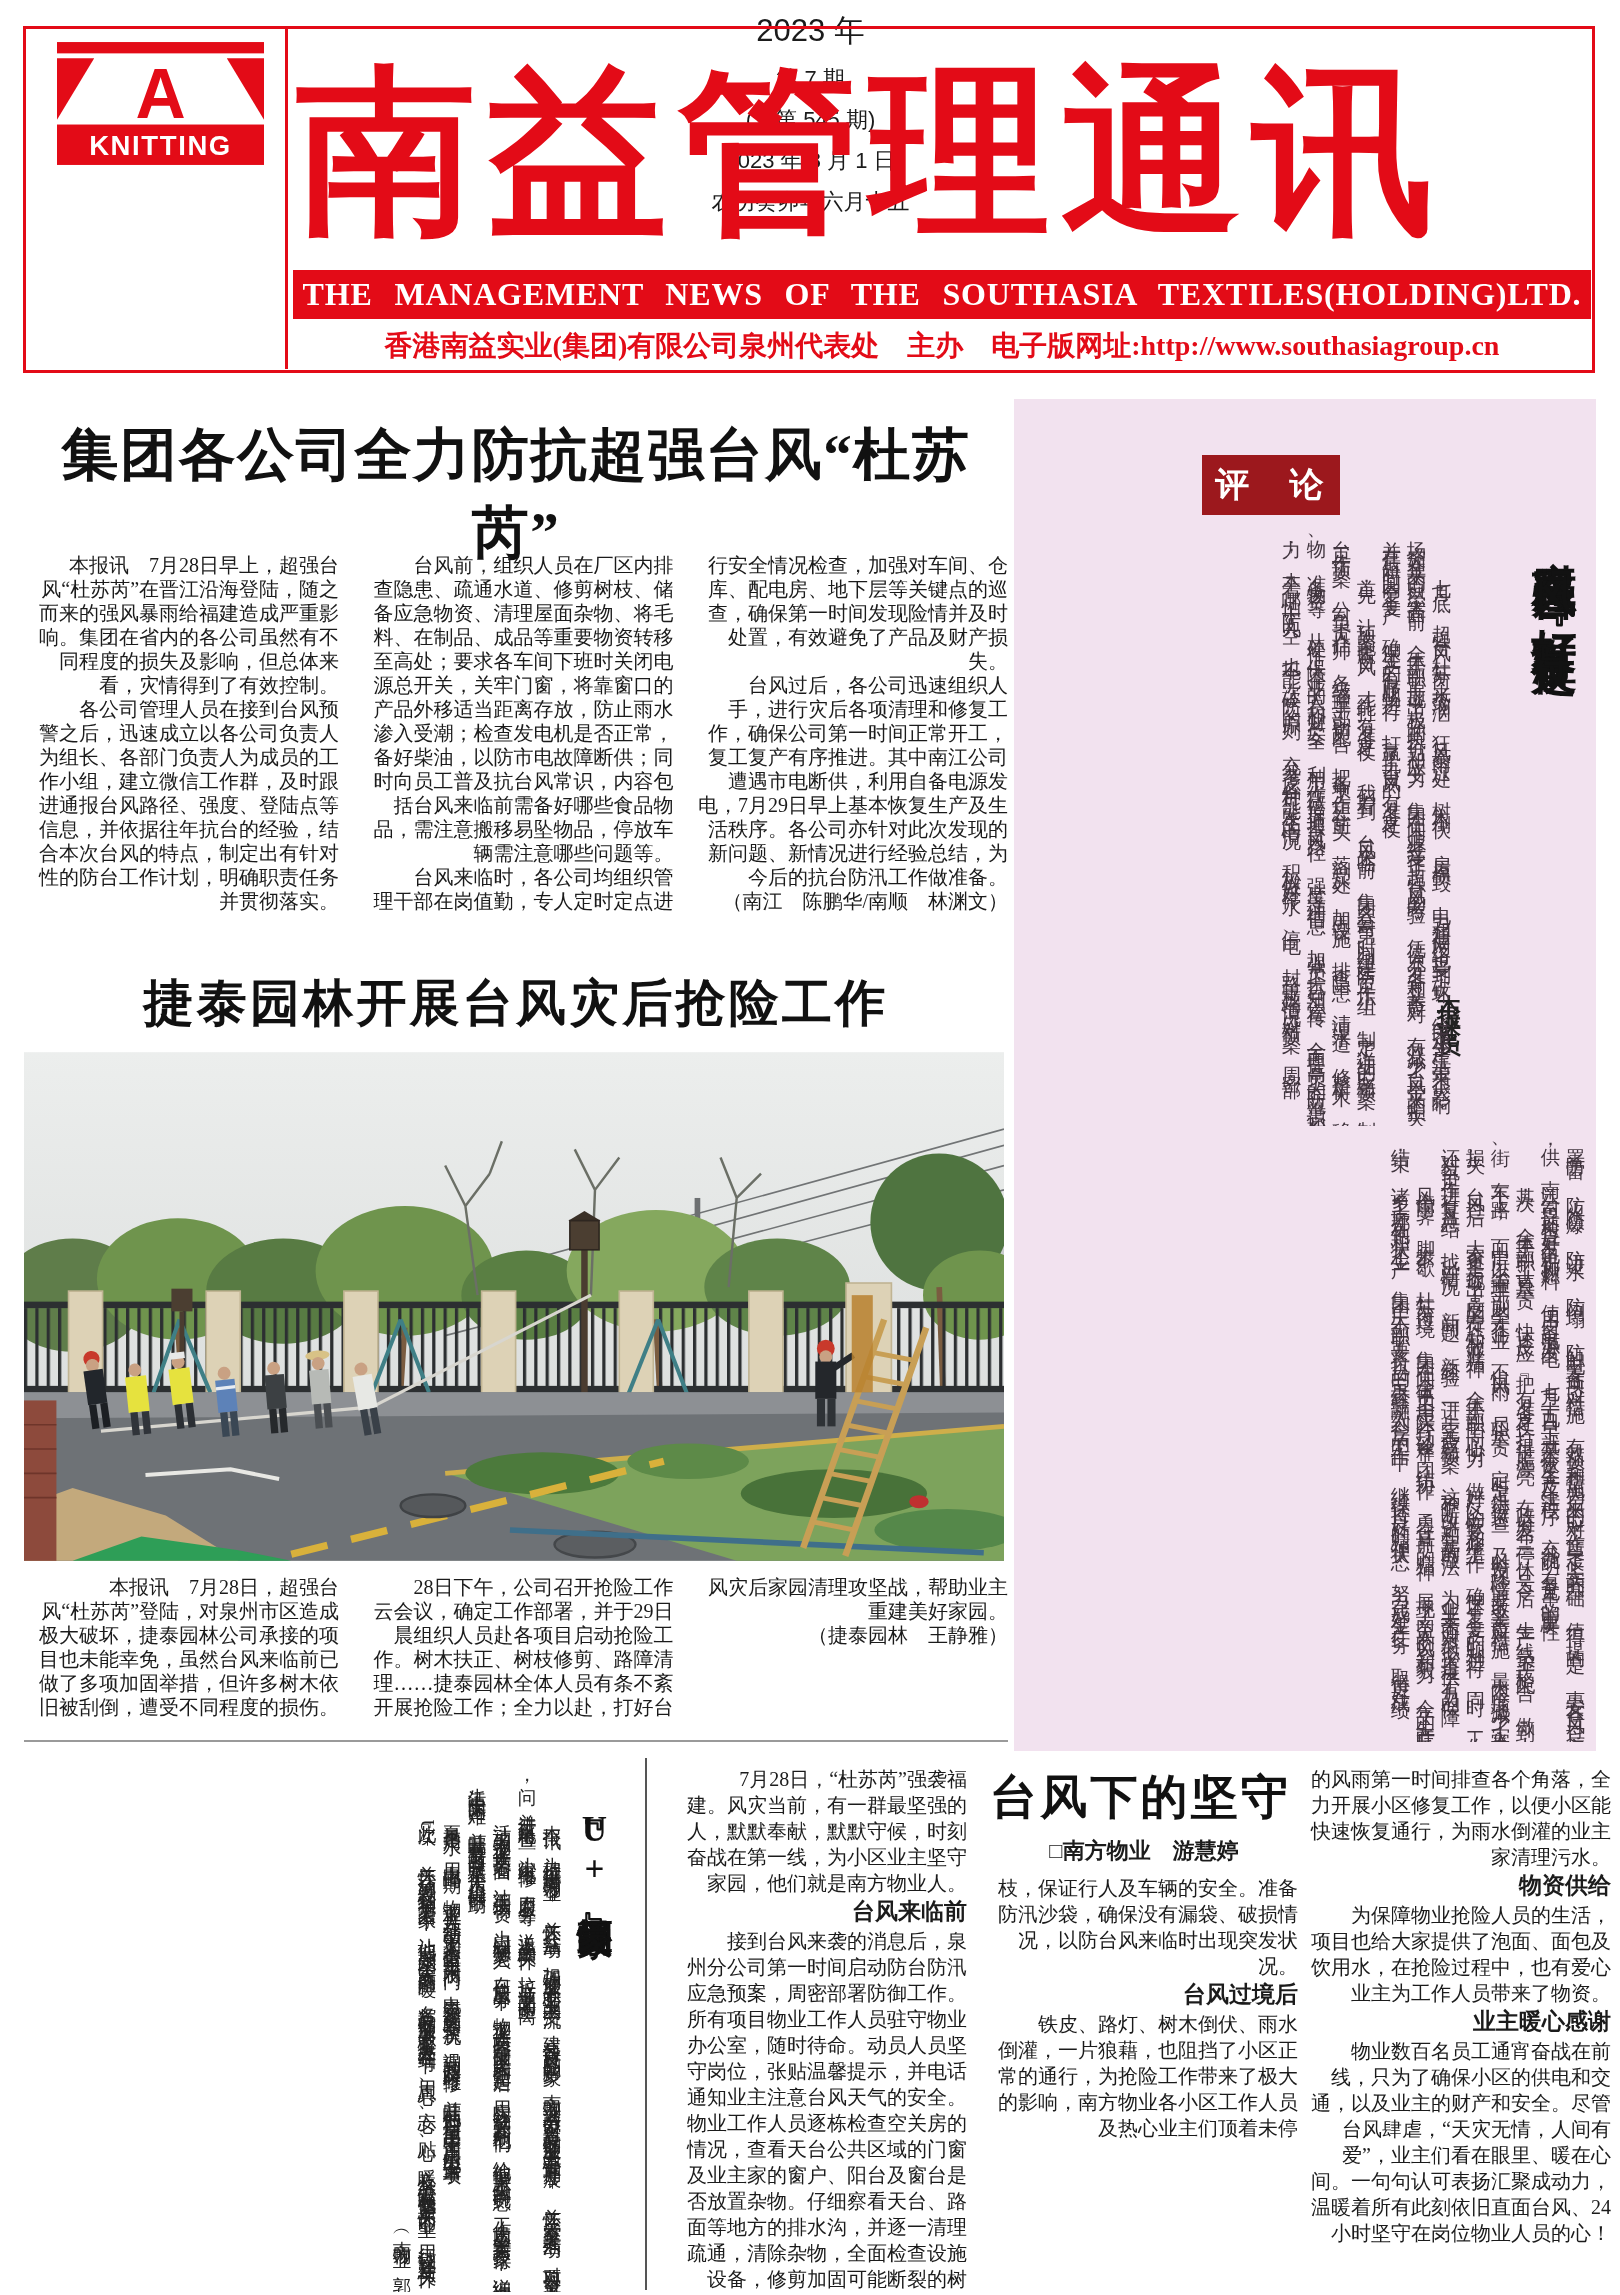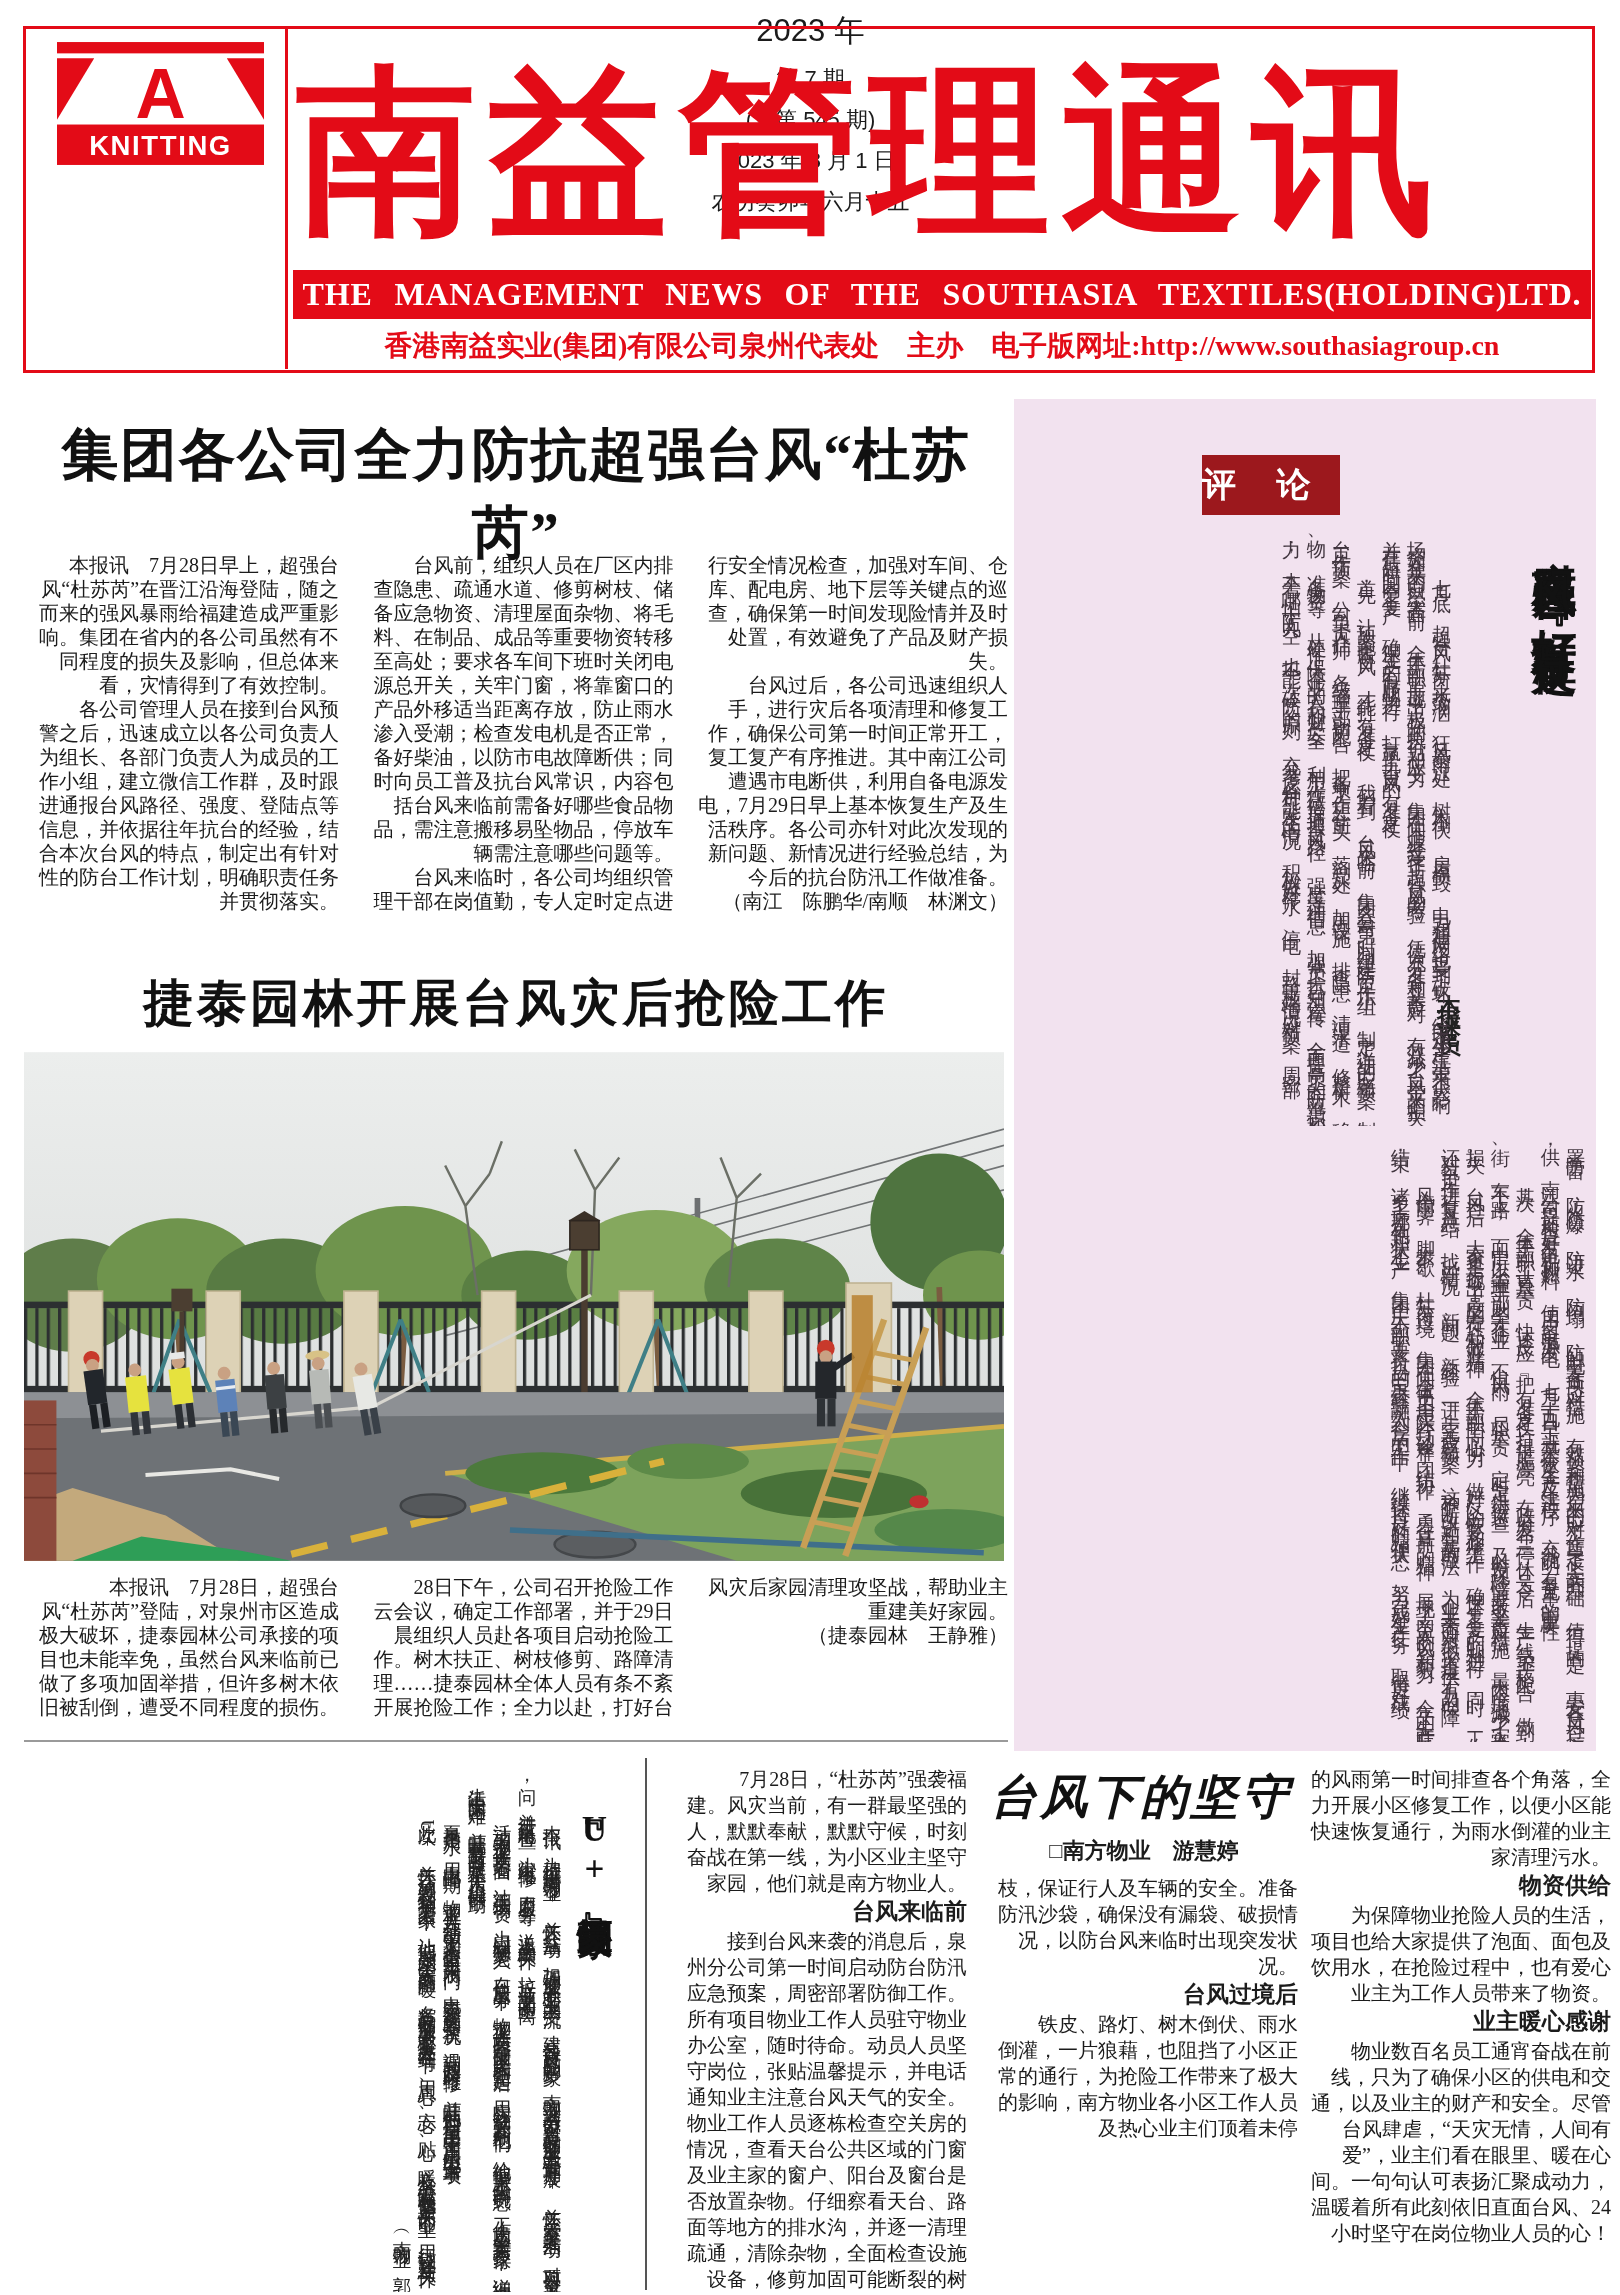--- a/index.html
+++ b/index.html
@@ -41,39 +41,39 @@
         text-align:center;text-indent:0 !important;font-size:23px;line-height:32px;}
   .noind{text-indent:0 !important;}
 
   
   .vtext{writing-mode:vertical-rl;text-orientation:mixed;text-align:justify;overflow:hidden;}
   .vtext p{margin:0;text-indent:2em;}
 
   
   .panel{left:1014px;top:399px;width:582px;height:1352px;background:var(--pink);}
   .badge{left:1202px;top:455px;width:138px;height:60px;background:var(--dark-red);color:#fff;
-      font-size:34px;line-height:60px;font-weight:bold;letter-spacing:3.2px;}
+      font-size:34px;line-height:60px;text-align:center;font-weight:bold;letter-spacing:3.2px;}
   .c-title{left:1509px;top:525px;height:766px;width:75px;writing-mode:vertical-rl;text-orientation:mixed;
       font-size:45px;font-weight:900;letter-spacing:3.2px;color:#121212;}
   .c-byline{left:1433px;top:976px;height:292px;writing-mode:vertical-rl;
       font-size:23.5px;font-weight:bold;letter-spacing:9.7px;color:#222;}
   .c-body{color:var(--cink);font-size:19.4px;line-height:25px;letter-spacing:6.5px;}
   .c-upper{left:1049px;top:525px;width:405px;height:601px;}
   .c-lower{left:1047px;top:1133px;width:541px;height:609px;}
 
   
   .rule-h{left:24px;top:1740px;width:984px;height:2.4px;background:#9a9a9a;}
   .rule-v{left:645px;top:1758px;width:1.6px;height:532px;background:#555;}
   .ucare-text{left:24px;top:1773px;width:541px;height:519px;font-size:18.6px;line-height:25px;letter-spacing:3.2px;color:#222;}
   .ucare-head{left:570px;top:1809px;height:348px;writing-mode:vertical-rl;text-orientation:upright;
       font-size:35px;font-weight:900;letter-spacing:0.8px;color:#111;}
   .g-colA{left:674px;top:1766px;width:293px;height:527px;}
   .g-colB{left:990px;top:1766px;width:308px;height:527px;}
   .g-colC{left:1305px;top:1766px;width:306px;height:527px;}
-  .g-head{font-size:47px;line-height:62px;font-weight:900;letter-spacing:3.2px;white-space:nowrap;text-align:left;color:#111;font-style:italic;}
+  .g-head{font-size:47px;line-height:62px;font-weight:900;letter-spacing:3.2px;white-space:nowrap;text-align:left;color:#111;}
   .g-byline{font-family:"Liberation Sans","DejaVu Sans",sans-serif;font-weight:bold;
       font-size:22px;line-height:32px;text-align:center;margin:6.5px 0 8px 0;}
   .photo{left:24px;top:1052px;width:980px;height:509px;}
 </style>
 </head>
 <body>
 
 <div class="page">
 
   <div class="abs mast-box"></div>

